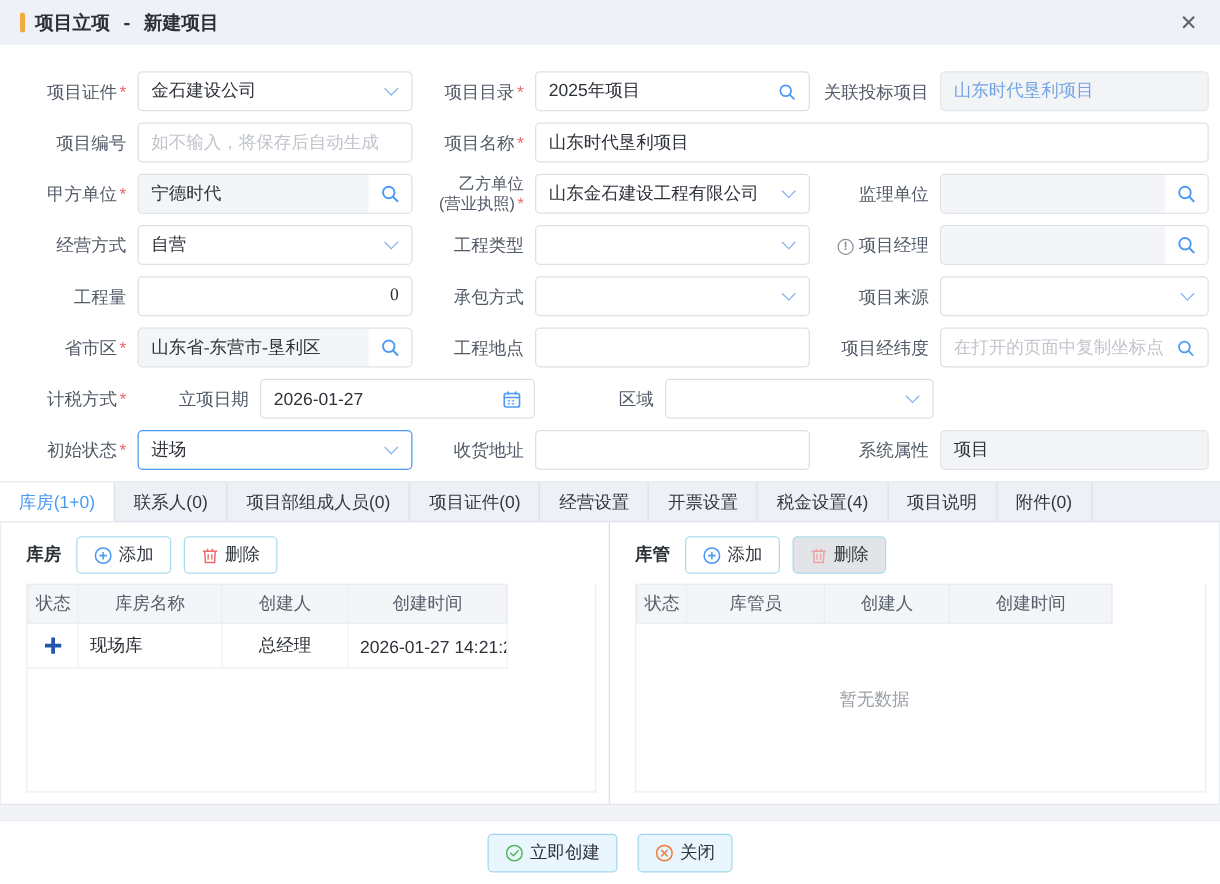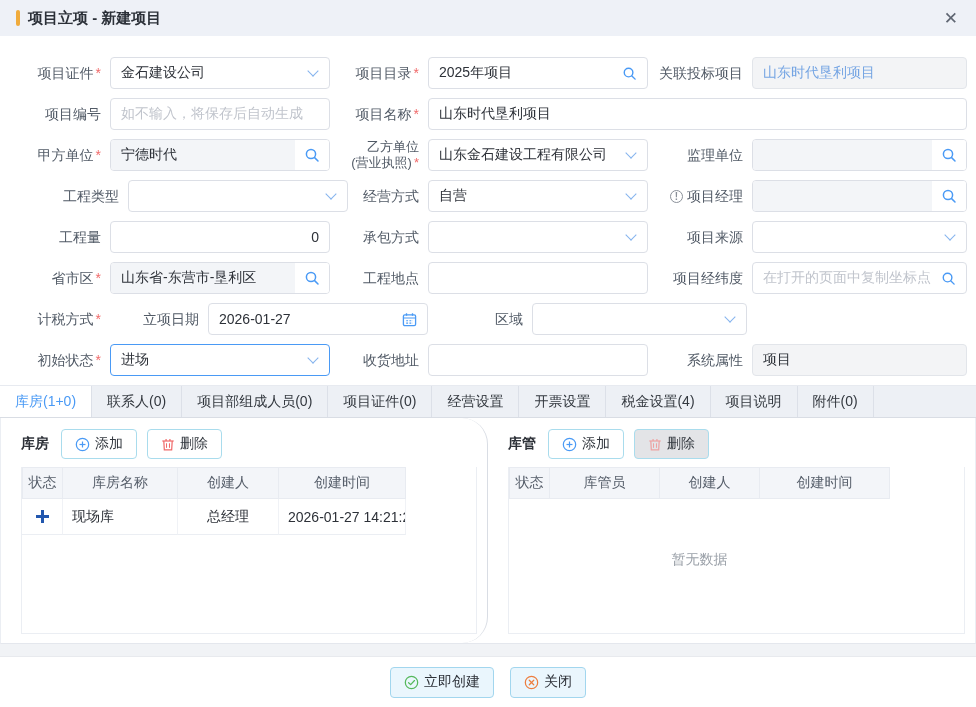--- a/index.html
+++ b/index.html
@@ -1,30 +1,30 @@
 <!DOCTYPE html>
 <html><head>
 <meta charset="utf-8">
 <style>
   * { box-sizing: border-box; margin: 0; padding: 0; }
   html,body { width: 976px; height: 707px; background: #fff; font-family: "Liberation Sans", sans-serif; overflow: hidden; }
 
   
   .titlebar { height: 36px; background: #eef1f7; display: flex; align-items: center; padding: 0 18px 0 16px; }
   .title-accent { width: 4px; height: 16px; border-radius: 2px; background: #f0ab3c; margin-right: 8px; flex: none; }
-  .title-text { font-size: 15px; font-weight: bold; color: #2b3038; }
+  .title-text { font-size: 15px; font-weight: bold; color: #2b3038; font-family: Liberation Mono, monospace; }
   .close-btn { margin-left: auto; font-size: 17px; color: #5f6672; cursor: pointer; line-height: 1; }
 
   
   .form { padding: 21px 0 0 30px; background: #fff; }
   .frow { display: flex; margin-bottom: 9px; height: 32px; }
   .cell { display: flex; align-items: center; }
   .lbl { font-size: 14px; color: #515a66; text-align: right; padding-right: 9px; flex: none; line-height: 16px; position: relative; }
   .lbl .star { color: #f06a6a; margin-left: 2px; }
-  .c1 .lbl { width: 80px; } .c1 .ctrl { width: 220px; }
+  .c1 .lbl { width: 80px; } .c1 .ctrl { width: 220px; font-family: Liberation Serif, serif; }
   .c2 .lbl { width: 98px; } .c2 .ctrl { width: 220px; }
   .c3 .lbl { width: 104px; } .c3 .ctrl { width: 215px; }
   .ctrl.wide { width: 539px; }
   .lbl.two-line { font-size: 13px; }
   .info-ic { display: inline-block; width: 13px; height: 13px; border: 1px solid #8a9099; border-radius: 50%; color: #8a9099; font-size: 10px; line-height: 12px; text-align: center; vertical-align: 1px; margin-right: 4px; font-weight: bold; }
 
   .ctrl { height: 32px; position: relative; }
   .box { width: 100%; height: 100%; border: 1px solid #dcdfe6; border-radius: 4px; background: #fff;
          display: flex; align-items: center; padding: 0 10px; font-size: 14px; color: #2d3138; overflow: hidden; }
   .box .val { flex: 1; white-space: nowrap; overflow: hidden; }
@@ -42,21 +42,21 @@
   .chev { width: 8px; height: 8px; border-right: 1.6px solid #85b3ee; border-bottom: 1.6px solid #85b3ee; transform: rotate(45deg); margin: -4px 2px 0 8px; flex: none; }
   .icon-svg { display: block; }
 
   
   .tabs { display: flex; height: 33px; background: #edf0f5; border-top: 1px solid #e7eaf0; border-bottom: 1px solid #d9dde4; }
   .tab { padding: 0 15px; line-height: 31px; font-size: 14px; color: #33383f; border-right: 1px solid #dce0e8; cursor: pointer; white-space: nowrap; }
   .tab.active { background: #fff; color: #4a9af5; }
 
   
   .content { height: 226px; display: flex; border-left: 1px solid #ebeef3; border-right: 1px solid #ebeef3; border-bottom: 1px solid #e4e7ed; background: #fff; }
-  .panel { width: 50%; padding: 7px 10px 0 20px; border-radius: 26px; }
+  .panel { width: 50%; padding: 7px 10px 0 20px; }
   .panel.left { border-right: 1px solid #d9dde4; }
   .phead { display: flex; align-items: center; height: 38px; margin-bottom: 4px; }
   .ptitle { font-size: 14px; font-weight: bold; color: #2d3138; margin-right: 12px; }
   .mini-btn { display: inline-flex; align-items: center; gap: 5px; height: 30px; padding: 0 13px; background: #fff;
               border: 1px solid #a9dced; border-radius: 4px; font-size: 14px; color: #33383f; cursor: pointer; margin-right: 10px; }
   .mini-btn.disabled { background: #e3e4e7; cursor: default; }
 
   .tbl-wrap { height: 167px; border: 1px solid #ebeef3; border-top: none; position: relative; }
   .trow { display: flex; }
   .th { background: #f3f5f9; border: 1px solid #e8ebf1; border-left: none; height: 32px; display: flex; align-items: center; justify-content: center; font-size: 14px; color: #565e6a; flex: none; }
@@ -174,34 +174,34 @@
                 <circle cx="7" cy="7" r="4.6" fill="none" stroke="#4a9af5" stroke-width="1.5"></circle>
                 <line x1="10.6" y1="10.6" x2="14" y2="14" stroke="#4a9af5" stroke-width="1.5" stroke-linecap="round"></line>
               </svg>
             </span>
           </div>
       </div>
     </div>
   </div>
 
   <div class="frow">
+    <div class="cell c1">
+      <span class="lbl">经营方式</span>
+      <div class="ctrl">
+        <div class="box">
+            <span class="val">自营</span>
+          <span class="chev"></span>
+          </div>
+      </div>
+    </div>
     <div class="cell c2">
       <span class="lbl">工程类型</span>
       <div class="ctrl">
         <div class="box">
             <span class="val"></span>
-          <span class="chev"></span>
-          </div>
-      </div>
-    </div>
-    <div class="cell c1">
-      <span class="lbl">经营方式</span>
-      <div class="ctrl">
-        <div class="box">
-            <span class="val">自营</span>
           <span class="chev"></span>
           </div>
       </div>
     </div>
     <div class="cell c3">
       <span class="lbl"><span class="info-ic">!</span><span>项目经理</span></span>
       <div class="ctrl">
         <div class="gbox">
             <span class="gtxt"></span>
           <span class="gicon">

